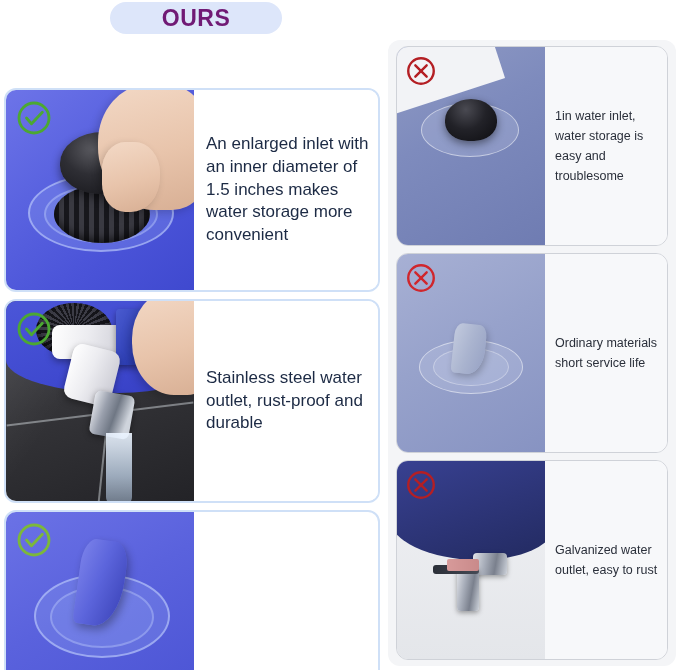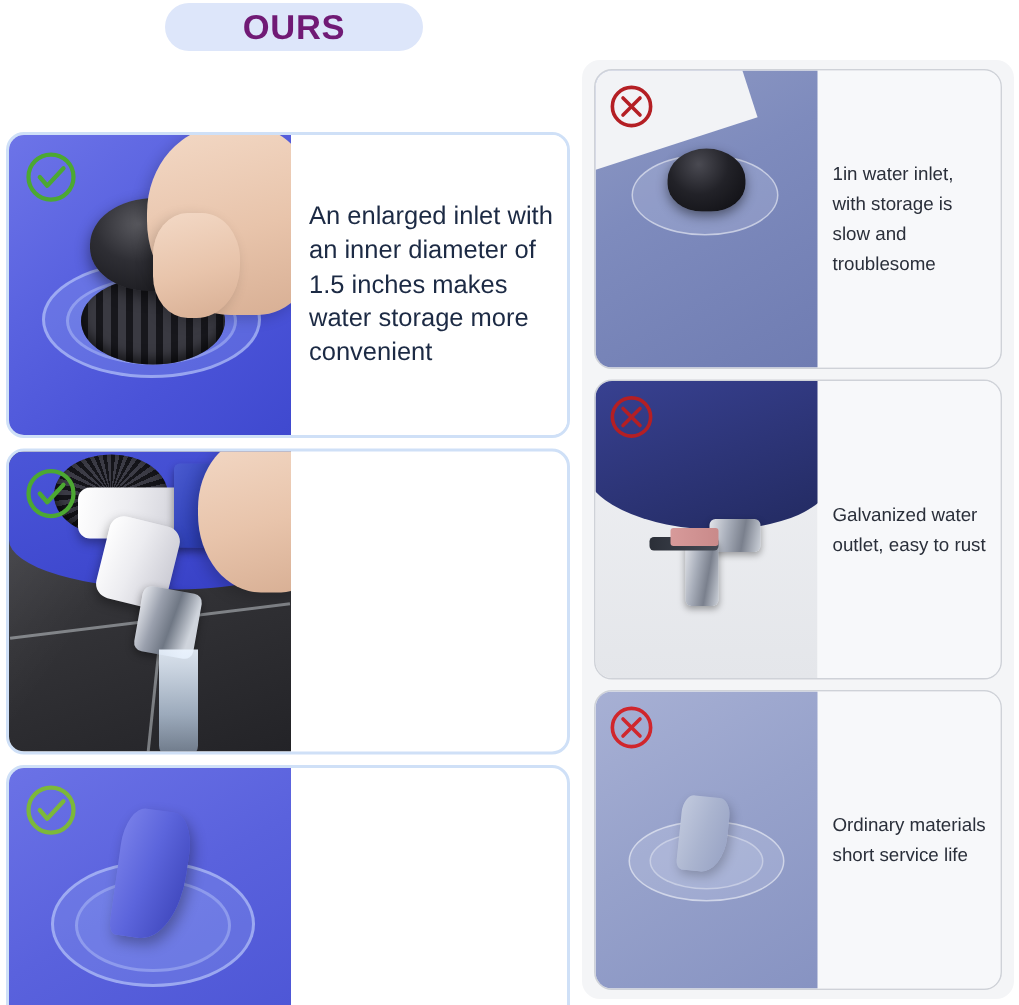--- a/index.html
+++ b/index.html
@@ -263,20 +263,21 @@
           <div class="faucet-body" style="left:62px;top:46px;width:48px;height:56px;border-radius:10px;transform:rotate(14deg);"></div>
           <div class="faucet-steel" style="left:86px;top:92px;width:40px;height:44px;transform:rotate(10deg);"></div>
           <div class="water-stream" style="left:100px;top:132px;width:26px;height:72px;"></div>
           <div class="hand" style="left:126px;top:-10px;width:84px;height:104px;"></div>
         </div>
         <svg class="status-icon" viewBox="0 0 48 48">
           <circle cx="24" cy="24" r="18" fill="none" stroke="#4ca832" stroke-width="3.4"></circle>
           <polyline points="15,24 21,31 34,17" fill="none" stroke="#4ca832" stroke-width="3.4" stroke-linecap="round" stroke-linejoin="round"></polyline>
         </svg>
       </div>
+      <div class="ours-text">Stainless steel water outlet, rust-proof and durable</div>
     </div>
 
     <div class="ours-card">
       <div class="ours-photo bg-bladder-flat">
         <div class="ph">
           <div class="ring-ripple" style="left:28px;top:62px;width:136px;height:84px;"></div>
           <div class="ring-ripple" style="left:44px;top:74px;width:104px;height:62px;opacity:.65;"></div>
           <div class="flap" style="left:72px;top:28px;width:46px;height:86px;"></div>
         </div>
         <svg class="status-icon" viewBox="0 0 48 48">
@@ -296,21 +297,37 @@
           <div class="bg-white-corner"></div>
           <div class="ripple-pale" style="left:24px;top:56px;width:98px;height:54px;"></div>
           <div class="cap-small-black" style="left:48px;top:52px;width:52px;height:42px;"></div>
         </div>
         <svg class="status-icon" viewBox="0 0 48 48">
           <circle cx="24" cy="24" r="18" fill="none" stroke="#b41f24" stroke-width="3.4"></circle>
           <line x1="16" y1="16" x2="32" y2="32" stroke="#b41f24" stroke-width="3.4" stroke-linecap="round"></line>
           <line x1="32" y1="16" x2="16" y2="32" stroke="#b41f24" stroke-width="3.4" stroke-linecap="round"></line>
         </svg>
       </div>
-      <div class="others-text">1in water inlet, with storage is slow and troublesome</div>
+      <div class="others-text">1in water inlet, water storage is easy and troublesome</div>
+    </div>
+
+    <div class="others-card">
+      <div class="others-photo bg-bladder-pale">
+        <div class="ph">
+          <div class="ripple-pale" style="left:22px;top:86px;width:104px;height:54px;"></div>
+          <div class="ripple-pale" style="left:36px;top:94px;width:76px;height:38px;opacity:.7;"></div>
+          <div class="flap-pale" style="left:56px;top:70px;width:32px;height:50px;"></div>
+        </div>
+        <svg class="status-icon" viewBox="0 0 48 48">
+          <circle cx="24" cy="24" r="18" fill="none" stroke="#d0262c" stroke-width="3.4"></circle>
+          <line x1="16" y1="16" x2="32" y2="32" stroke="#d0262c" stroke-width="3.4" stroke-linecap="round"></line>
+          <line x1="32" y1="16" x2="16" y2="32" stroke="#d0262c" stroke-width="3.4" stroke-linecap="round"></line>
+        </svg>
+      </div>
+      <div class="others-text">Ordinary materials short service life</div>
     </div>
 
     <div class="others-card">
       <div class="others-photo">
         <div class="ph">
           <div class="bg-white-surface"></div>
           <div class="bladder-navy"></div>
           <div class="tap-galv" style="left:76px;top:92px;width:34px;height:22px;"></div>
           <div class="tap-galv" style="left:60px;top:106px;width:22px;height:44px;border-radius:4px;"></div>
           <div class="tap-lever" style="left:36px;top:104px;width:46px;height:9px;"></div>
@@ -318,30 +335,14 @@
         </div>
         <svg class="status-icon" viewBox="0 0 48 48">
           <circle cx="24" cy="24" r="18" fill="none" stroke="#b41f24" stroke-width="3.4"></circle>
           <line x1="16" y1="16" x2="32" y2="32" stroke="#b41f24" stroke-width="3.4" stroke-linecap="round"></line>
           <line x1="32" y1="16" x2="16" y2="32" stroke="#b41f24" stroke-width="3.4" stroke-linecap="round"></line>
         </svg>
       </div>
       <div class="others-text">Galvanized water outlet, easy to rust</div>
     </div>
 
-    <div class="others-card">
-      <div class="others-photo bg-bladder-pale">
-        <div class="ph">
-          <div class="ripple-pale" style="left:22px;top:86px;width:104px;height:54px;"></div>
-          <div class="ripple-pale" style="left:36px;top:94px;width:76px;height:38px;opacity:.7;"></div>
-          <div class="flap-pale" style="left:56px;top:70px;width:32px;height:50px;"></div>
-        </div>
-        <svg class="status-icon" viewBox="0 0 48 48">
-          <circle cx="24" cy="24" r="18" fill="none" stroke="#d0262c" stroke-width="3.4"></circle>
-          <line x1="16" y1="16" x2="32" y2="32" stroke="#d0262c" stroke-width="3.4" stroke-linecap="round"></line>
-          <line x1="32" y1="16" x2="16" y2="32" stroke="#d0262c" stroke-width="3.4" stroke-linecap="round"></line>
-        </svg>
-      </div>
-      <div class="others-text">Ordinary materials short service life</div>
-    </div>
-
   </div>
 </div>
 
 </body></html>

